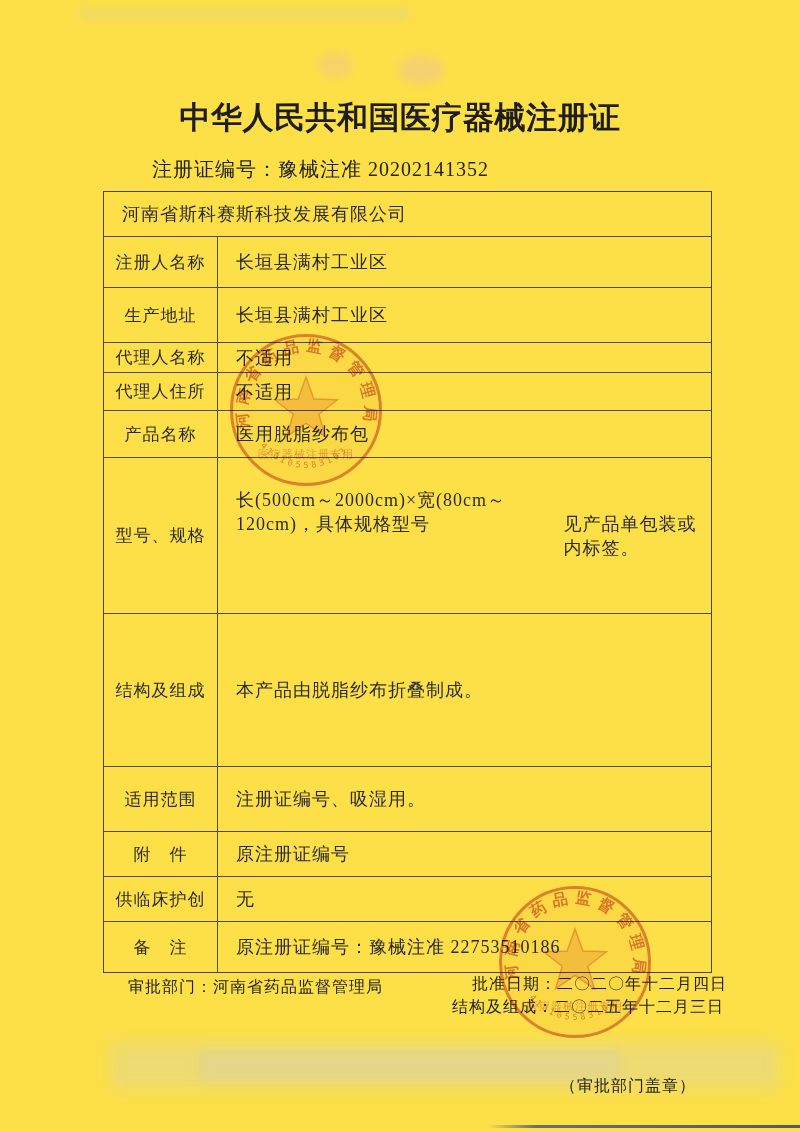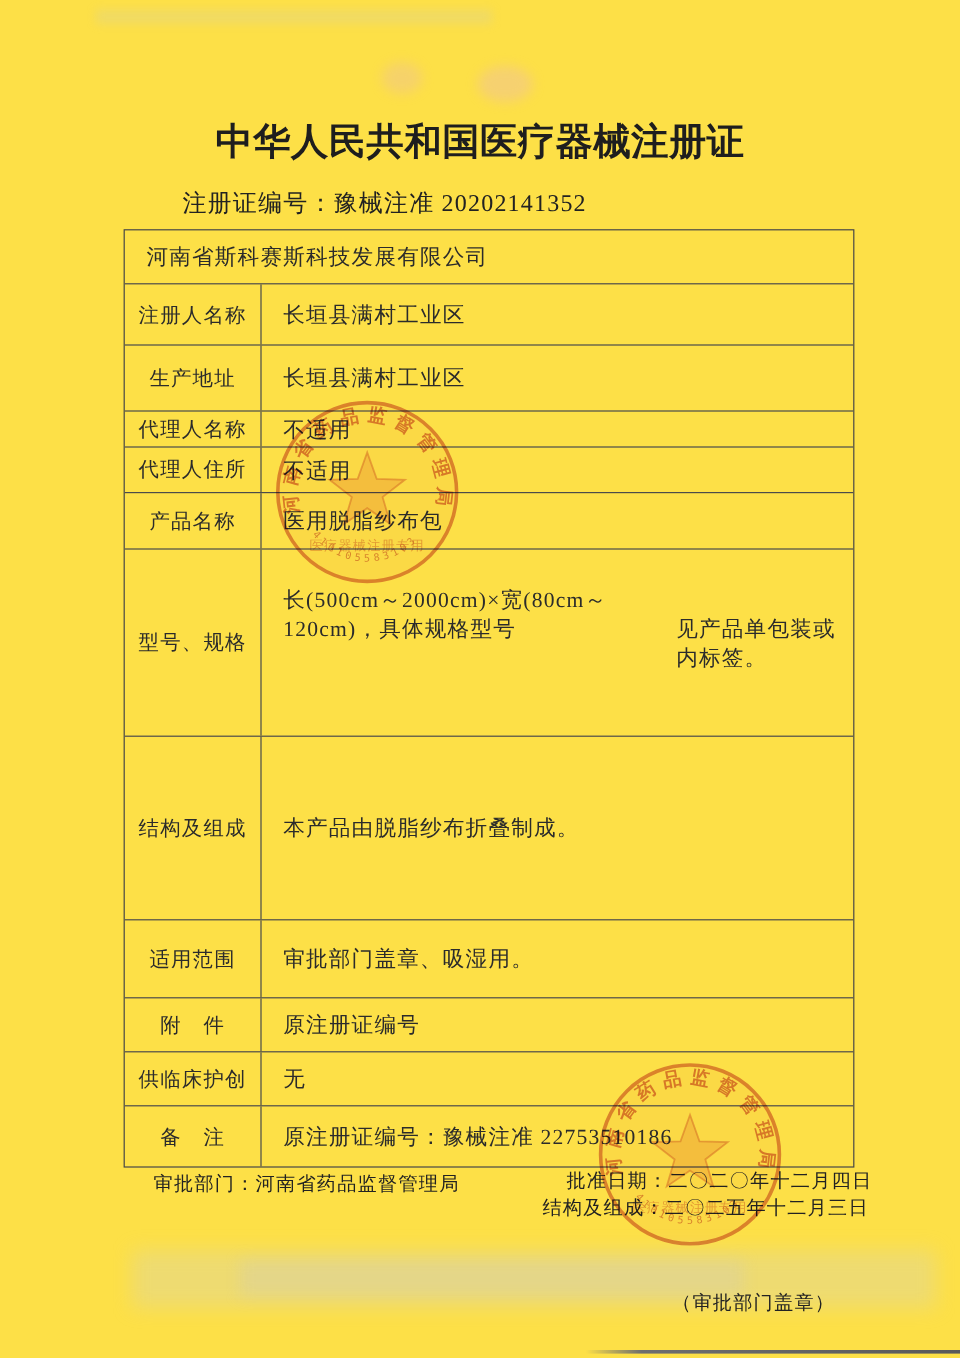--- a/index.html
+++ b/index.html
@@ -106,21 +106,21 @@
         <div>长(500cm～2000cm)×宽(80cm～120cm)，具体规格型号</div>
         <div class="vline2">见产品单包装或内标签。</div>
       </div>
     </div>
     <div class="trow r8">
       <div class="tlabel">结构及组成</div>
       <div class="tvalue">本产品由脱脂纱布折叠制成。</div>
     </div>
     <div class="trow r9">
       <div class="tlabel">适用范围</div>
-      <div class="tvalue">审批部门盖章、吸湿用。</div>
+      <div class="tvalue">注册证编号、吸湿用。</div>
     </div>
     <div class="trow r10">
       <div class="tlabel">附　件</div>
       <div class="tvalue">原注册证编号</div>
     </div>
     <div class="trow r11">
       <div class="tlabel">供临床护创</div>
       <div class="tvalue">无</div>
     </div>
     <div class="trow r12">

